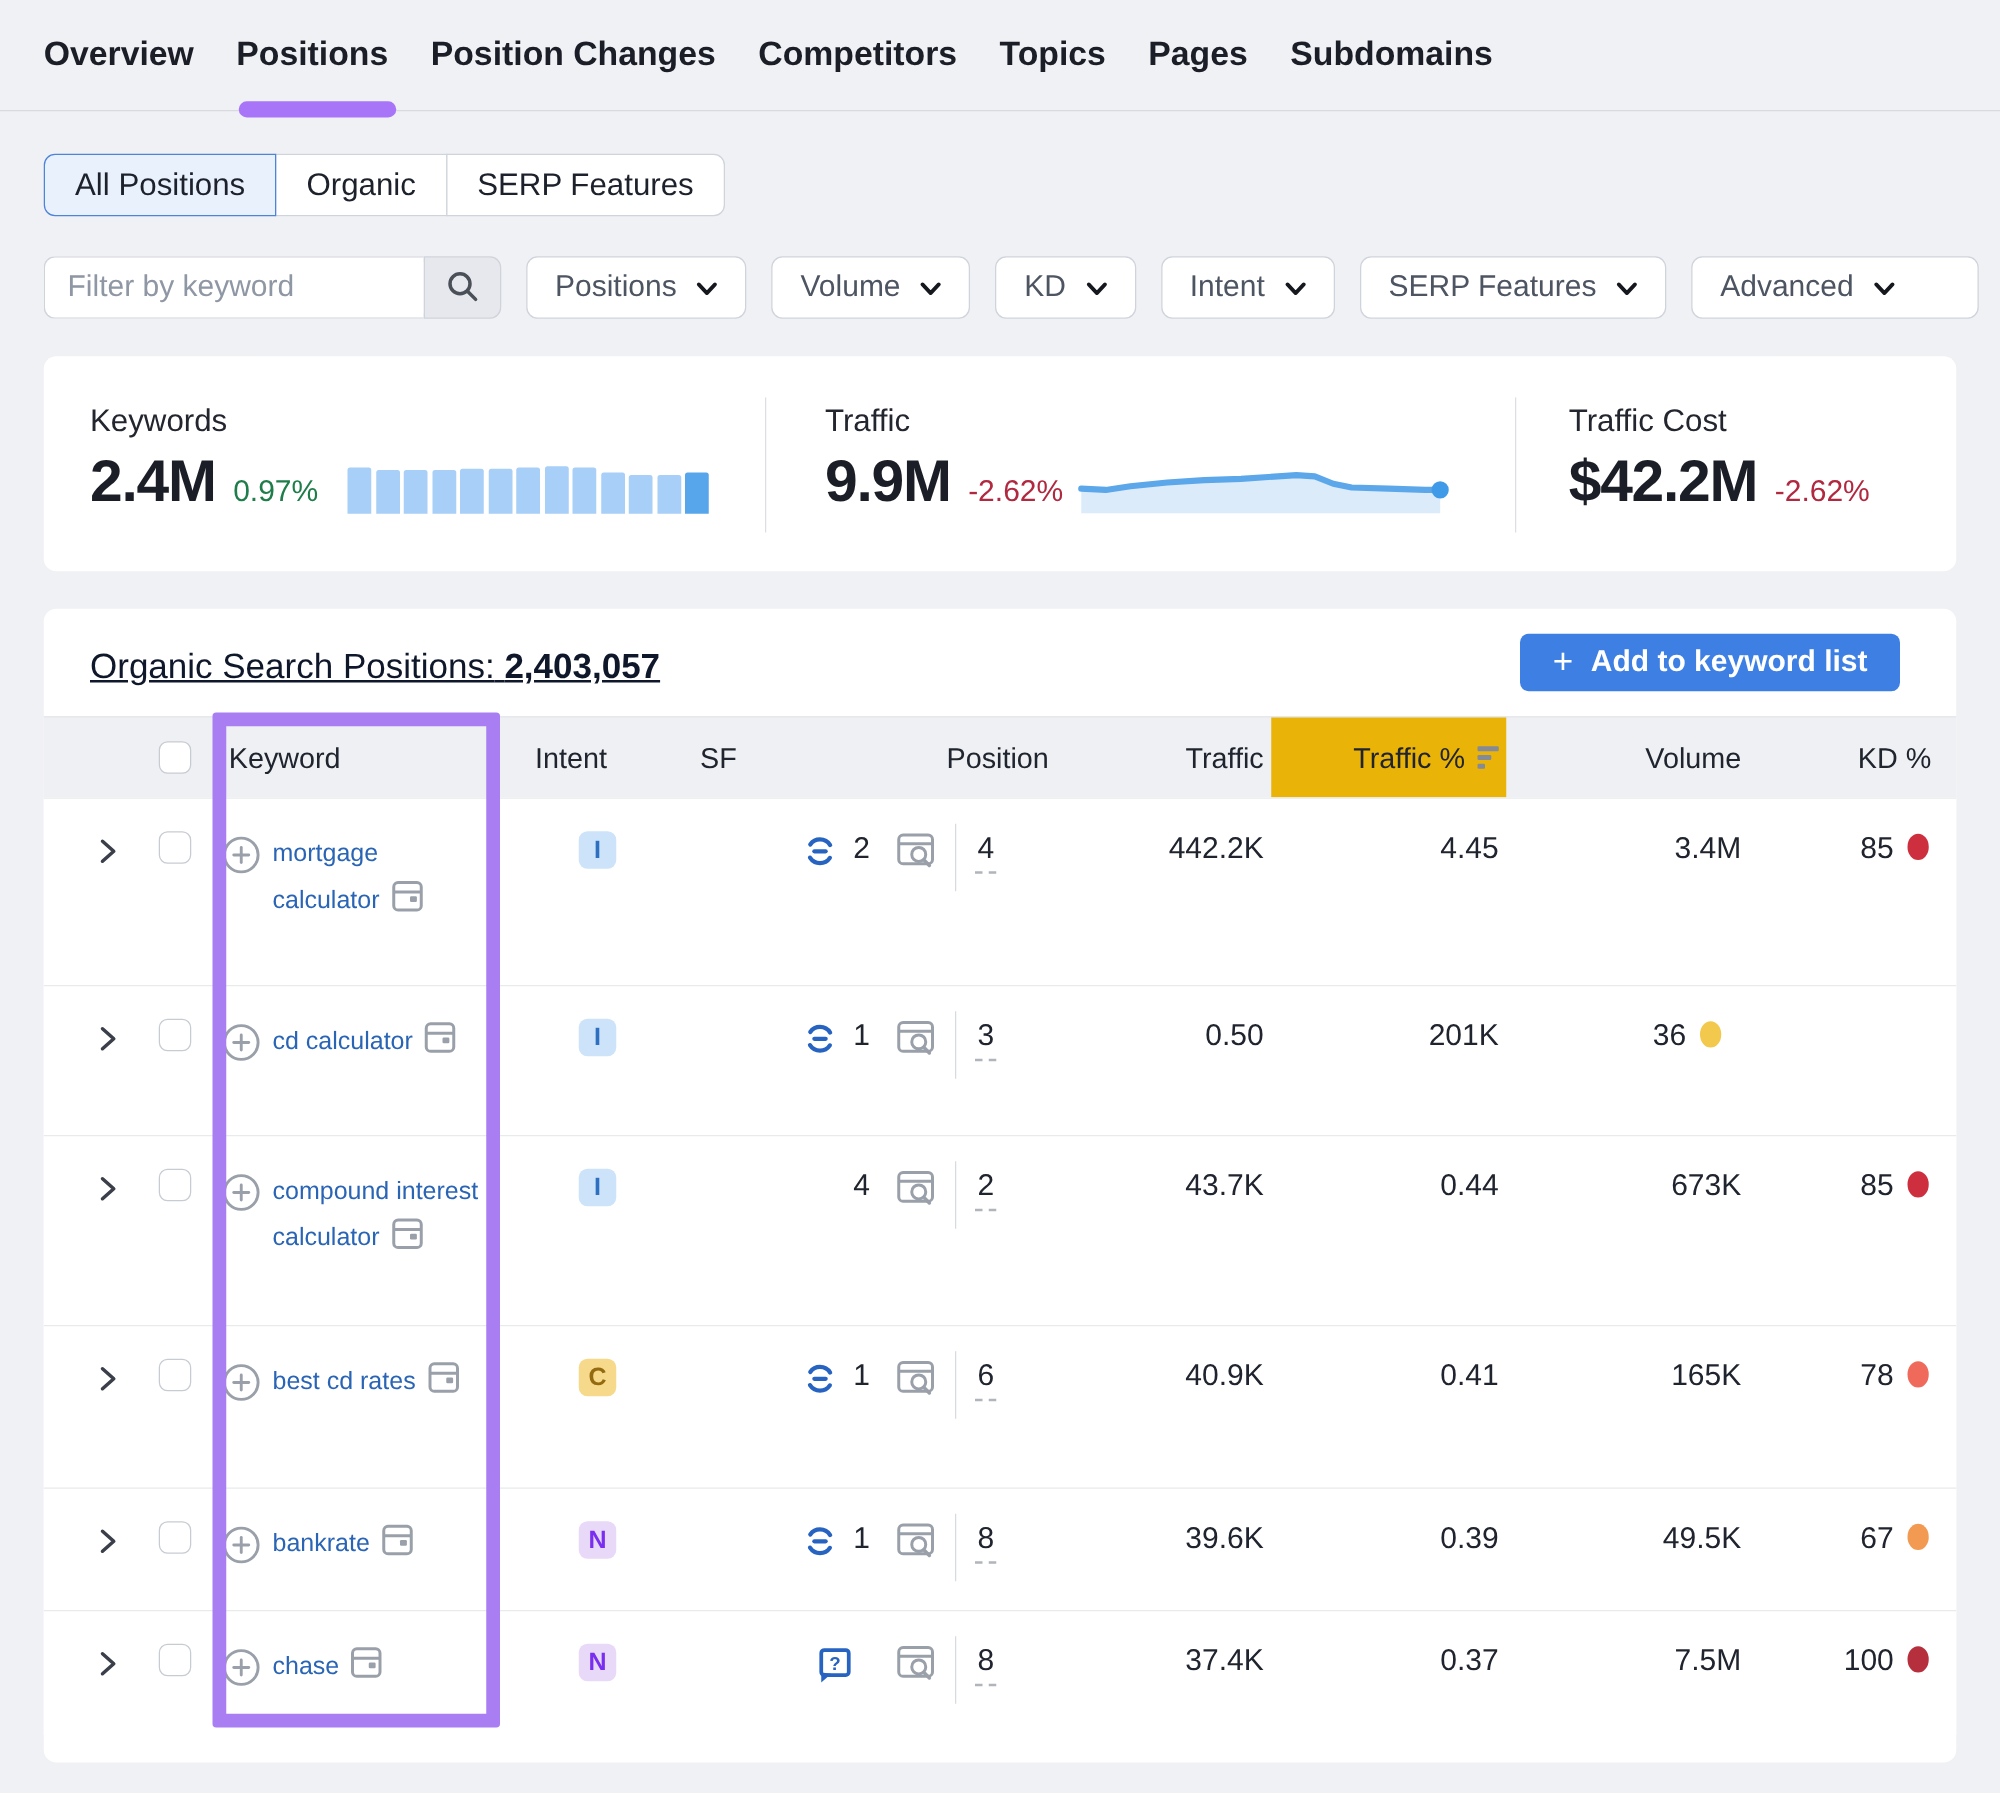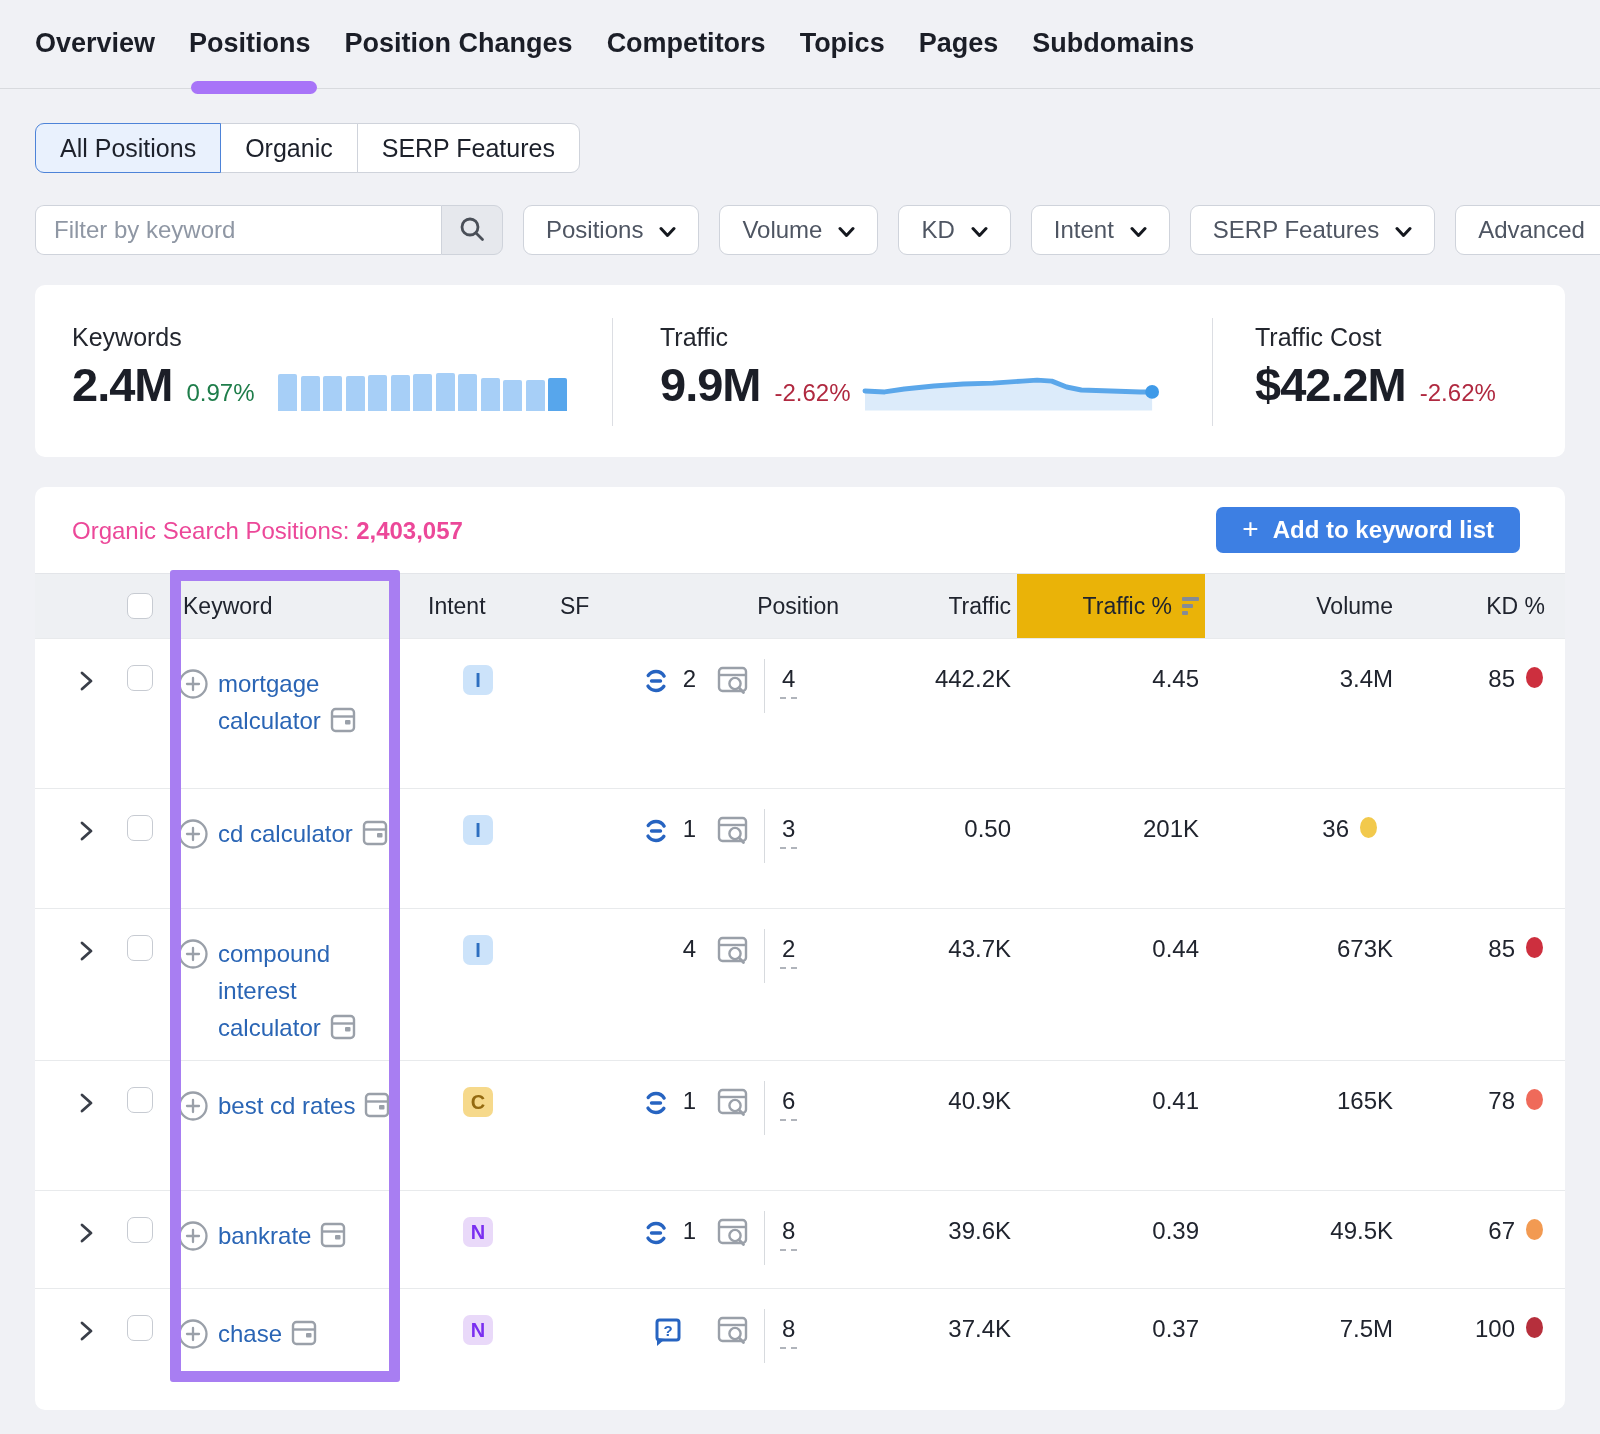--- a/index.html
+++ b/index.html
@@ -15,21 +15,21 @@
   
   .segmented { position: absolute; left: 35px; top: 123px; display: flex; }
   .seg { height: 50px; padding: 0 24px; display: flex; align-items: center; font-size: 25px; color: #1d212b; background: #fff; border: 1px solid #cfd3db; margin-left: -1px; cursor: pointer; white-space: nowrap; }
   .seg:first-child { border-radius: 9px 0 0 9px; margin-left: 0; }
   .seg:last-child { border-radius: 0 9px 9px 0; }
   .seg.selected { background: #e9f1fd; border-color: #4d83d8; z-index: 1; border-radius: 9px 0 0 9px; }
 
   
   .filterbar { position: absolute; left: 35px; top: 205px; display: flex; }
   .kw-input-group { display: flex; margin-right: 20px; }
-  .kw-input { width: 406px; height: 50px; border: 1px solid #cfd3db; border-right: none; border-radius: 9px 0 0 9px; background: #fff; font-size: 24px; padding: 0 18px; color: #2a2e38; font-family: "Liberation Sans", sans-serif; outline: none; }
+  .kw-input { width: 304px; height: 50px; border: 1px solid #cfd3db; border-right: none; border-radius: 9px 0 0 9px; background: #fff; font-size: 24px; padding: 0 18px; color: #2a2e38; font-family: "Liberation Sans", sans-serif; outline: none; }
   .kw-input::placeholder { color: #8f97a4; }
   .search-btn { width: 62px; height: 50px; background: #e6e8ed; border: 1px solid #cfd3db; border-radius: 0 9px 9px 0; display: flex; align-items: center; justify-content: center; cursor: pointer; }
   .pills { display: flex; gap: 20px; }
   .pill { height: 50px; background: #fff; border: 1px solid #cfd3db; border-radius: 9px; display: flex; align-items: center; gap: 16px; padding: 0 22px; font-size: 24px; color: #4e5562; cursor: pointer; white-space: nowrap; }
   .pill.cut { min-width: 230px; }
 
   
   .stats-card { position: absolute; left: 35px; top: 285px; width: 1530px; height: 172px; background: #fff; border-radius: 10px; }
   .vdiv { position: absolute; top: 33px; width: 1px; height: 108px; background: #dcdee3; }
   .stat-label { position: absolute; font-size: 25px; color: #23262e; }
@@ -37,21 +37,21 @@
   .stat-value { font-size: 47px; font-weight: 700; color: #1b1e27; letter-spacing: -1px; }
   .chg-up { font-size: 24px; color: #1e7d4a; }
   .chg-down { font-size: 24px; color: #b02940; }
   .bars { position: absolute; left: 243px; top: 82px; width: 296px; height: 44px; display: flex; align-items: flex-end; gap: 3.5px; }
   .bar { width: 19px; background: #a7cff7; border-radius: 2px 2px 0 0; }
   .bar.hl { background: #57a6ec; }
   .spark { position: absolute; left: 830px; top: 80px; width: 295px; height: 46px; overflow: visible; }
 
   
   .table-card { position: absolute; left: 35px; top: 487px; width: 1530px; height: 923px; background: #fff; border-radius: 10px; }
-  .table-title { position: absolute; left: 37px; top: 30px; font-size: 24px; color: #ec4899; }
+  .table-title { position: absolute; left: 37px; top: 30px; font-size: 28px; color: #0f172a; text-decoration: underline; }
   .table-title b { font-weight: 700; }
   .add-btn { position: absolute; right: 45px; top: 20px; height: 46px; display: flex; align-items: center; gap: 14px; padding: 0 26px; background: #3d7fe3; border: none; border-radius: 7px; color: #fff; font-size: 24px; font-weight: 600; font-family: "Liberation Sans", sans-serif; cursor: pointer; }
   .add-btn .plus { font-size: 28px; font-weight: 400; margin-top: -3px; }
 
   .grid { display: grid; grid-template-columns: 70px 58px 230px 115px 192px 145px 172px 188px 194px 166px; }
   .thead { position: absolute; left: 0; top: 86px; width: 1530px; height: 65px; background: #eef0f3; border-top: 1px solid #e3e5e9; }
   .th { display: flex; align-items: center; font-size: 23px; color: #20242e; cursor: pointer; }
   .th.r { justify-content: flex-end; padding-right: 6px; }
   .th-trafficpct { background: #eab308; gap: 10px; }
   .rows { position: absolute; left: 0; top: 151px; width: 1530px; }
@@ -61,21 +61,21 @@
   .row:nth-child(3) { min-height: 152px; }
   .row:nth-child(4) { min-height: 130px; }
   .row:nth-child(5) { min-height: 98px; }
   .row:nth-child(6) { min-height: 100px; }
   .cell { display: flex; align-items: flex-start; font-size: 24px; color: #20242e; }
   .cell.r { justify-content: flex-end; padding-top: 26px; padding-right: 6px; }
   .c-chev { justify-content: flex-end; padding: 30px 10px 0 0; cursor: pointer; }
   .c-check { padding: 26px 0 0 22px; }
   .checkbox { width: 26px; height: 26px; border: 1.5px solid #c7cbd2; border-radius: 7px; background: #fff; cursor: pointer; display: inline-block; }
   .c-kw { padding: 26px 0 0 14px; gap: 9px; }
-  .kwtext { width: 178px; font-size: 24px; line-height: 37px; color: #2a65b5; }
+  .kwtext { width: 178px; font-size: 20px; line-height: 37px; color: #2a65b5; }
   .kwtext a { color: #2a65b5; text-decoration: none; cursor: pointer; }
   .kwin { vertical-align: -6px; margin-left: 7px; }
   .c-intent { padding: 26px 0 0 70px; }
   .badge { width: 30px; height: 30px; border-radius: 7px; display: flex; align-items: center; justify-content: center; font-size: 20px; font-weight: 700; }
   .intent-I { background: #cce3fa; color: #2e6fc0; }
   .intent-C { background: #f6d98b; color: #946a10; }
   .intent-N { background: #e9d9f9; color: #7a2ff0; }
   .c-pos { justify-content: flex-end; padding: 26px 4px 0 0; gap: 13px; }
   .c-sf { padding: 22px 0 0 16px; }
   .sf-div { width: 1px; height: 54px; background: #d7dade; margin: -2px 15px 0 14px; }

